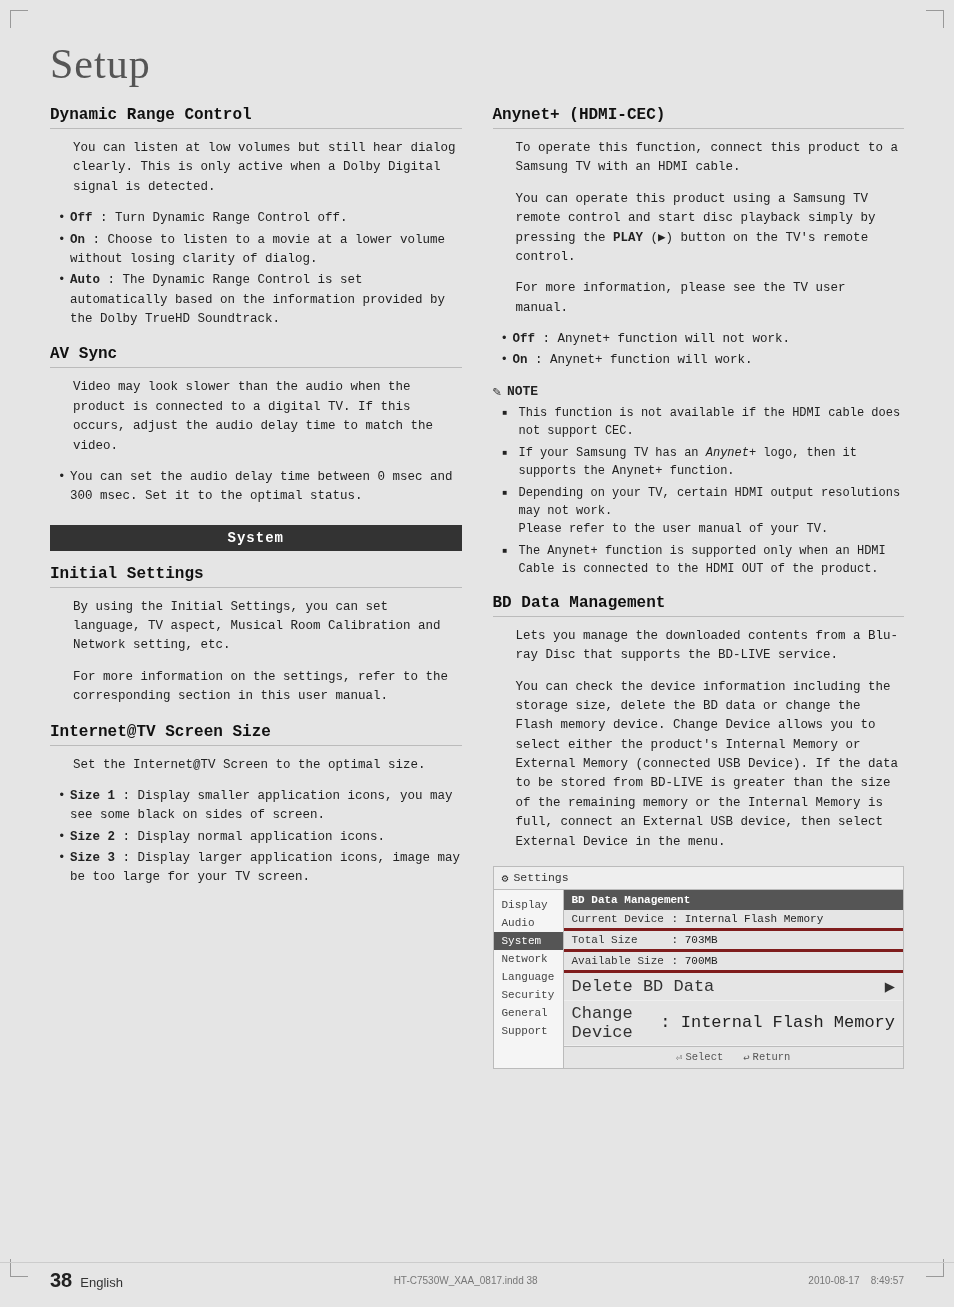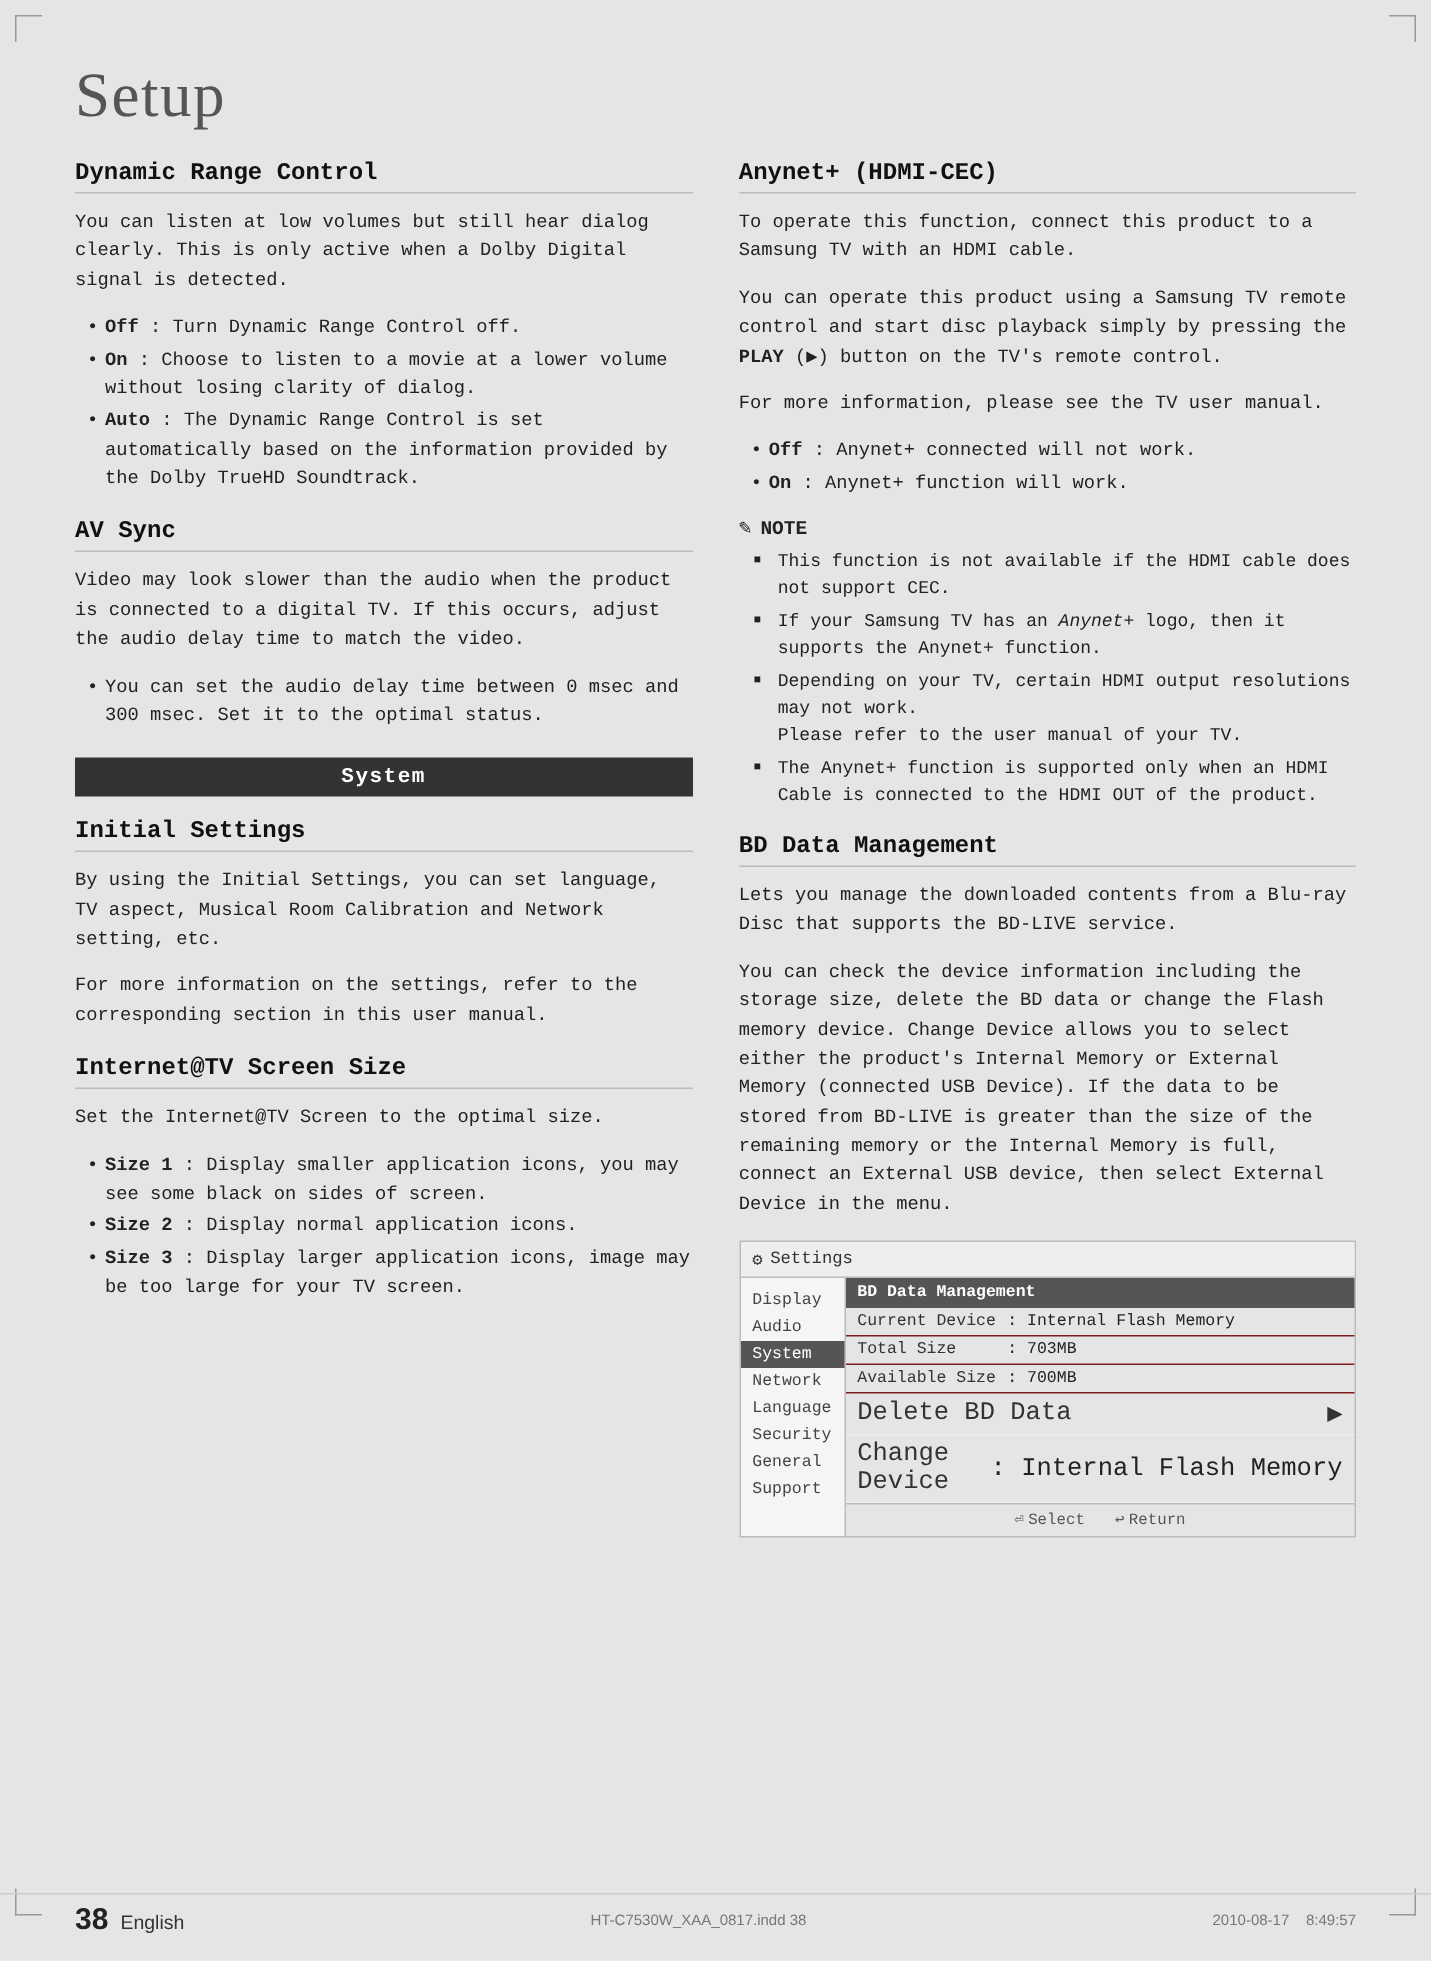--- a/index.html
+++ b/index.html
@@ -56,20 +56,21 @@
       color: #111;
       border-bottom: 1px solid #bbb;
       padding-bottom: 4px;
       margin-bottom: 10px;
     }
     .section-body {
       font-size: 12.5px;
       line-height: 1.55;
       color: #222;
       margin-bottom: 12px;
+      margin-left: 23px;
     }
     .bullet-list {
       list-style: none;
       padding-left: 10px;
       margin-bottom: 12px;
     }
     .bullet-list li {
       font-size: 12.5px;
       line-height: 1.55;
       color: #222;
@@ -178,21 +179,21 @@
     .settings-content-title {
       background: #555;
       color: #fff;
       font-size: 11px;
       font-weight: bold;
       padding: 4px 8px;
     }
     .settings-row {
       display: flex;
       padding: 3px 8px;
-      border-bottom: 1px solid #7f1d1d;
+      border-bottom: 3px solid #7f1d1d;
       font-size: 11px;
     }
     .settings-row-label {
       width: 100px;
       color: #333;
     }
     .settings-row-value {
       color: #222;
     }
     .settings-action-row {
@@ -317,21 +318,21 @@
     </div>
 
     <div class="col-right">
 
       <div class="section">
         <div class="section-title">Anynet+ (HDMI-CEC)</div>
         <p class="section-body">To operate this function, connect this product to a Samsung TV with an HDMI cable.</p>
         <p class="section-body">You can operate this product using a Samsung TV remote control and start disc playback simply by pressing the <span class="bold">PLAY</span> (<span class="bold">▶</span>) button on the TV's remote control.</p>
         <p class="section-body">For more information, please see the TV user manual.</p>
         <ul class="bullet-list">
-          <li><span class="bold">Off</span><span> : Anynet+ connected will not work.</span></li>
+          <li><span class="bold">Off</span><span> : Anynet+ function will not work.</span></li>
           <li><span class="bold">On</span><span> : Anynet+ function will work.</span></li>
         </ul>
 
         <div class="note-header">
           <span class="note-icon">✎</span>
           <span>NOTE</span>
         </div>
         <ul class="note-list">
           <li>This function is not available if the HDMI cable does not support CEC.</li>
           <li>If your Samsung TV has an <span class="italic anynet-logo">Anynet+</span> logo, then it supports the Anynet+ function.</li>

